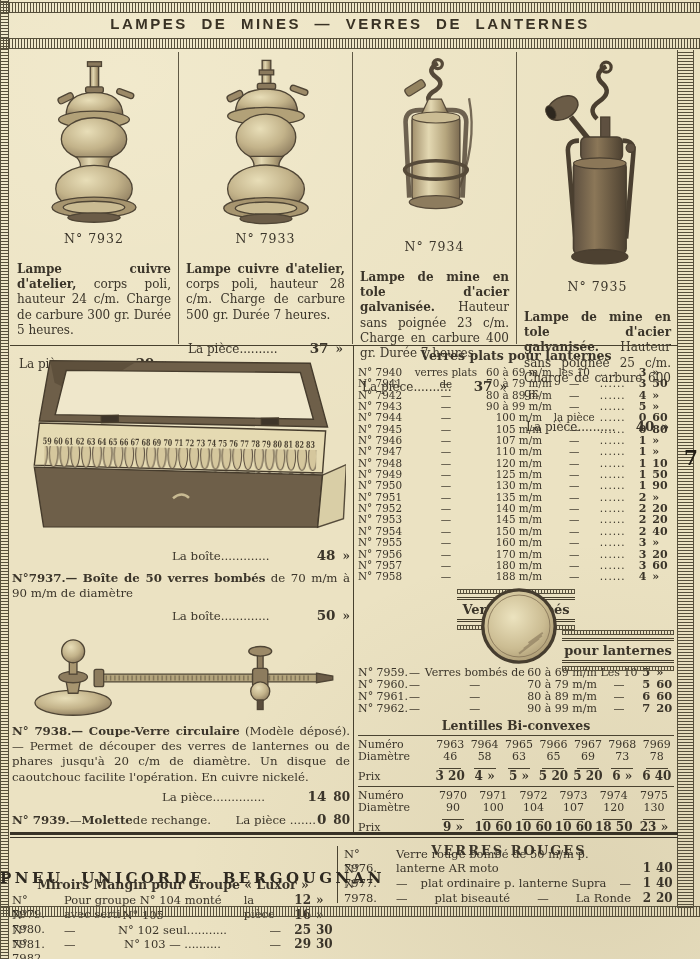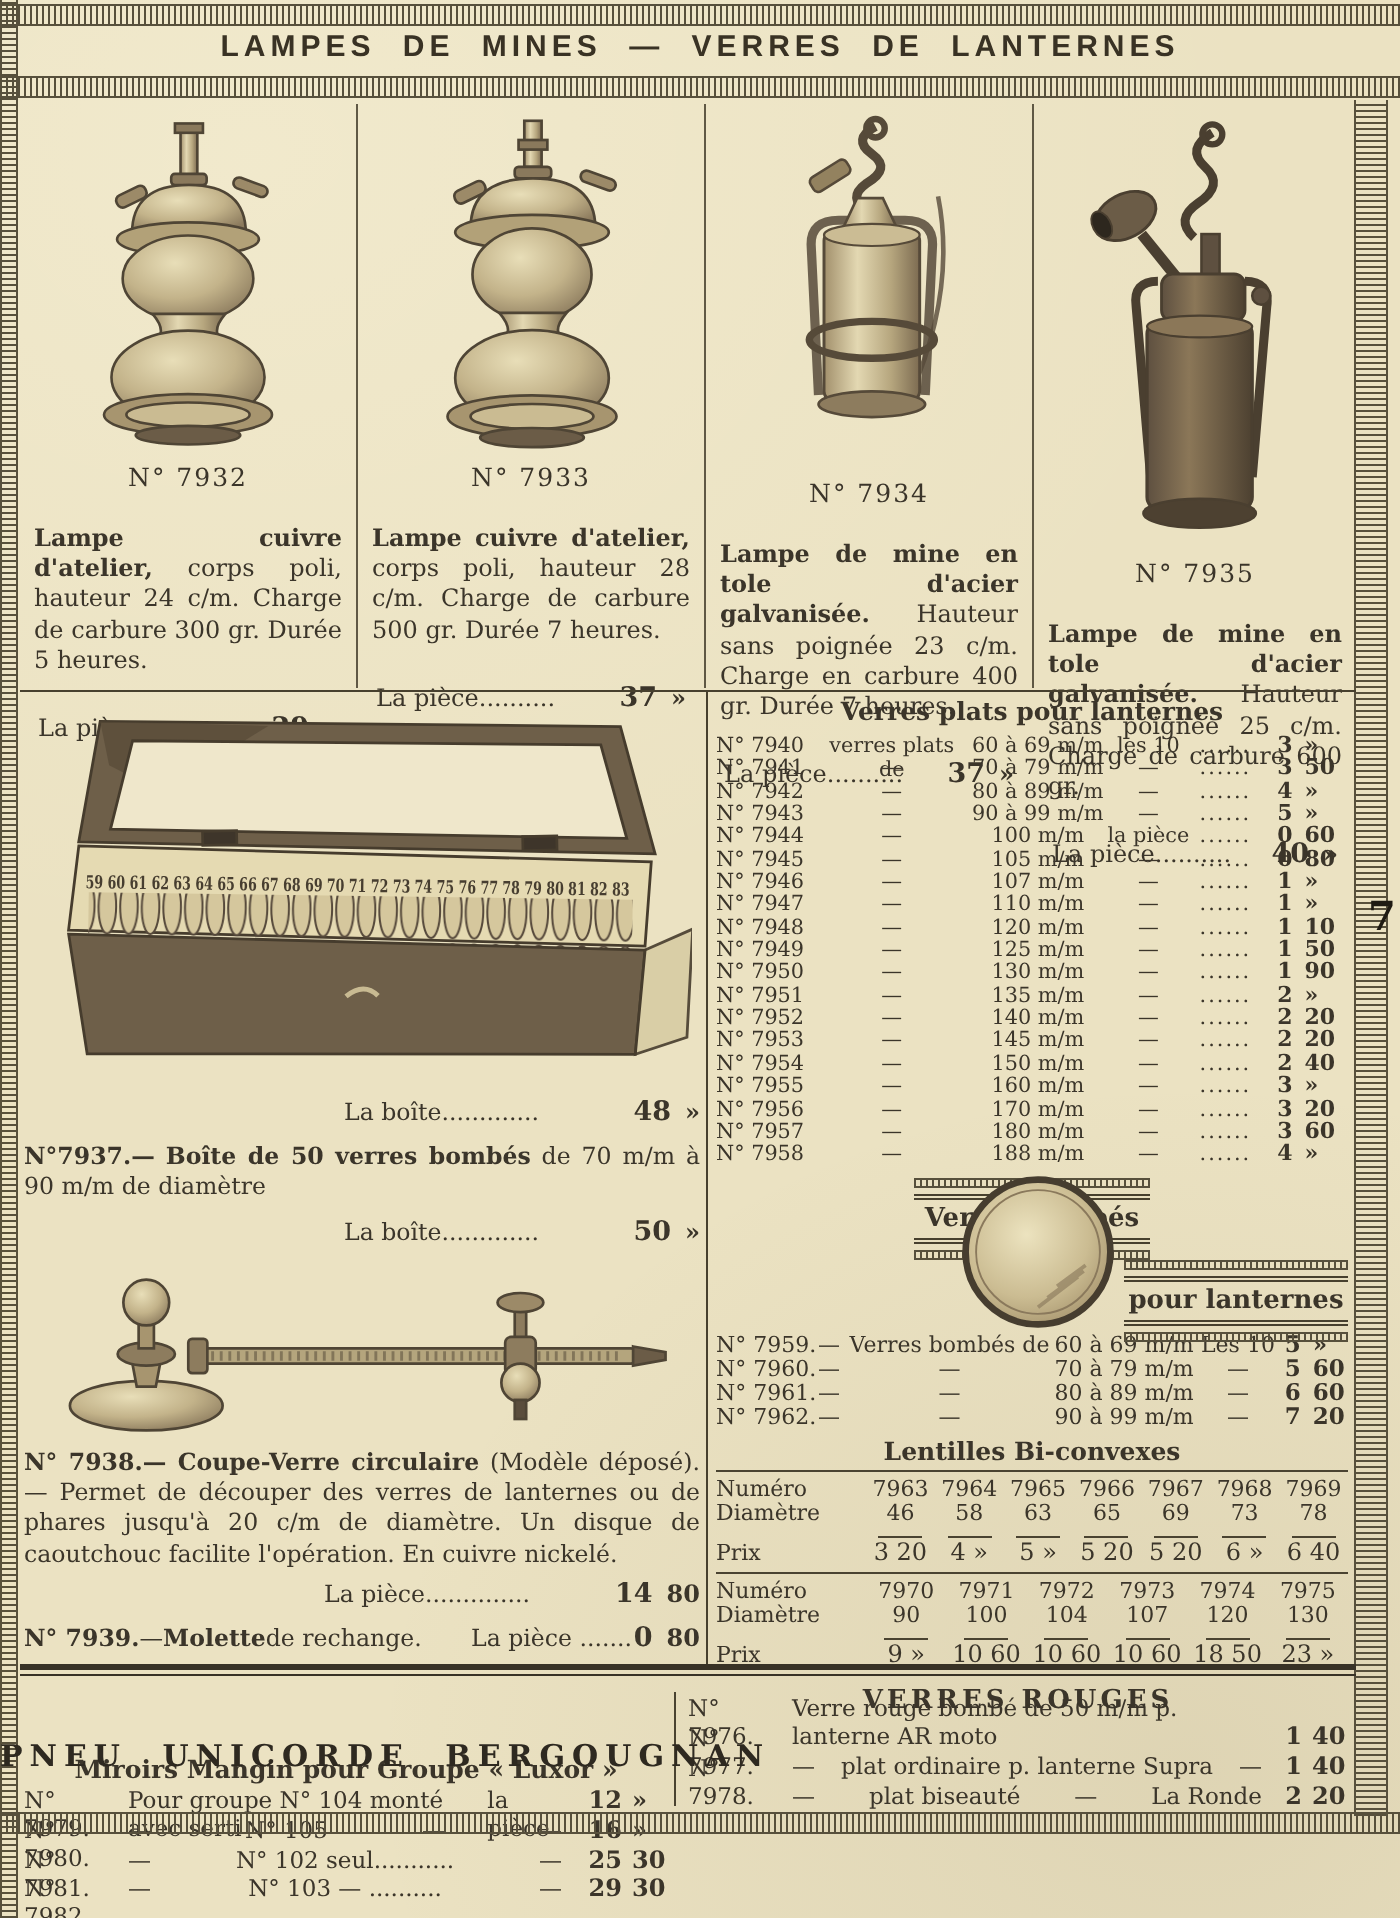--- a/index.html
+++ b/index.html
@@ -77,21 +77,21 @@
   .vb-row .c-unit{width:40px; text-align:center;}
   .vb-row .c-fr{width:12px; text-align:right; font-weight:bold; font-size:11.5px;}
   .vb-row .c-ct{width:18px; padding-left:6px; font-weight:bold; font-size:11.5px;}
   
   .lent-title{font-weight:bold; font-size:12.5px; text-align:center; margin:4px 0 1px;}
   .lrow{display:flex; align-items:baseline; height:12.5px; font-size:11px;gap:17px;}
   .lrow.prix{height:15px;}
   .lrow .llab{width:58px;}
   .lcells{flex:1; display:flex;}
   .lcell{flex:1; text-align:center;}
-  .lrow.prix .lcell{font-weight:normal; font-size:12px;}
+  .lrow.prix .lcell{font-weight:bold; font-size:12px;}
   .lrow.ticks{height:6px; align-items:center;}
   .tick{display:inline-block; width:22px; border-top:1px solid #4a4331;}
   
   .miroirs{position:absolute; left:12px; top:841px; width:322px;}
   .miroirs .sec-title{margin-bottom:1px;margin-top:36px;}
   .m-row{display:flex; align-items:baseline; height:14.8px; font-size:11.5px;}
   .m-row .c-no{width:52px;}
   .m-row .mid{flex:1; display:flex; justify-content:space-between; padding-right:8px;}
   .m-row .c-fr{width:22px; text-align:right; font-weight:bold; font-size:12px;}
   .m-row .c-ct{width:18px; padding-left:5px; font-weight:bold; font-size:12px;}

